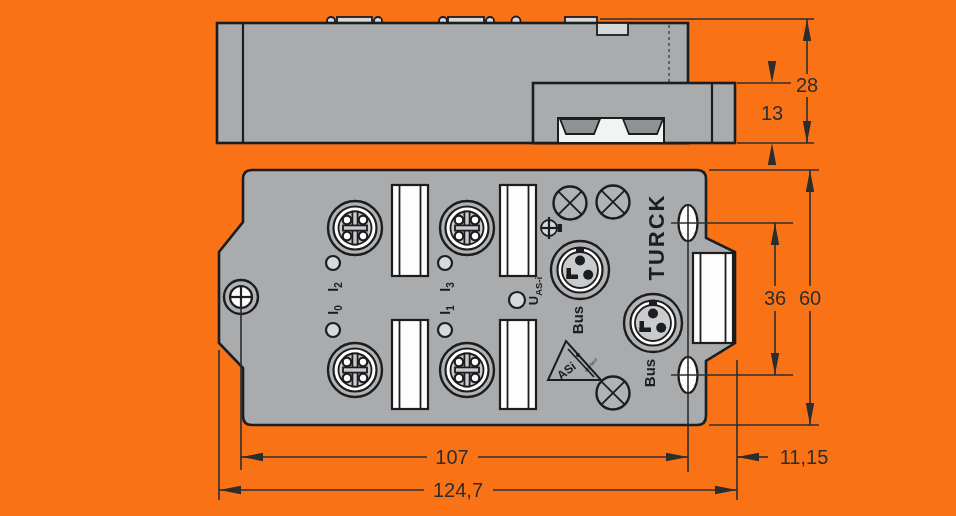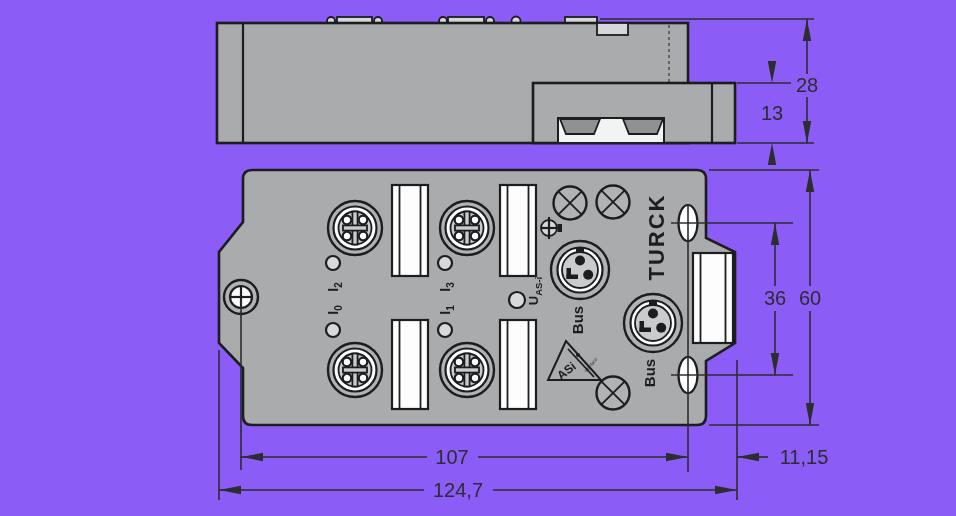--- a/index.html
+++ b/index.html
@@ -1,16 +1,16 @@
 <!DOCTYPE html>
 <html><head>
 <meta charset="utf-8">
 <style>
   html,body{margin:0;padding:0;background:#4e686d;}
-  #stage{position:relative;width:956px;height:516px;background:#8b5cf6;overflow:hidden;
+  #stage{position:relative;width:956px;height:516px;background:#f97316;overflow:hidden;
          font-family:"Liberation Sans",sans-serif;}
   svg{position:absolute;left:0;top:0;}
   .s-body{fill:#a9abad;stroke:#1c1d1f;stroke-width:2.6;}
   .s-body2{fill:#b0b2b4;stroke:#1c1d1f;stroke-width:2.4;}
   .s-tab{fill:#d5d7d8;stroke:#1c1d1f;stroke-width:1.8;}
   .s-white{fill:#fdfdfd;stroke:#1c1d1f;stroke-width:2.2;}
   .s-recess{fill:#f2f3f3;stroke:#1c1d1f;stroke-width:2;}
   .s-foot{fill:#8f9193;stroke:#1c1d1f;stroke-width:1.8;}
   .s-face{fill:#c9cbcd;stroke:#1c1d1f;stroke-width:1.8;}
   .s-led{fill:#d7d9da;stroke:#1c1d1f;stroke-width:2.2;}

